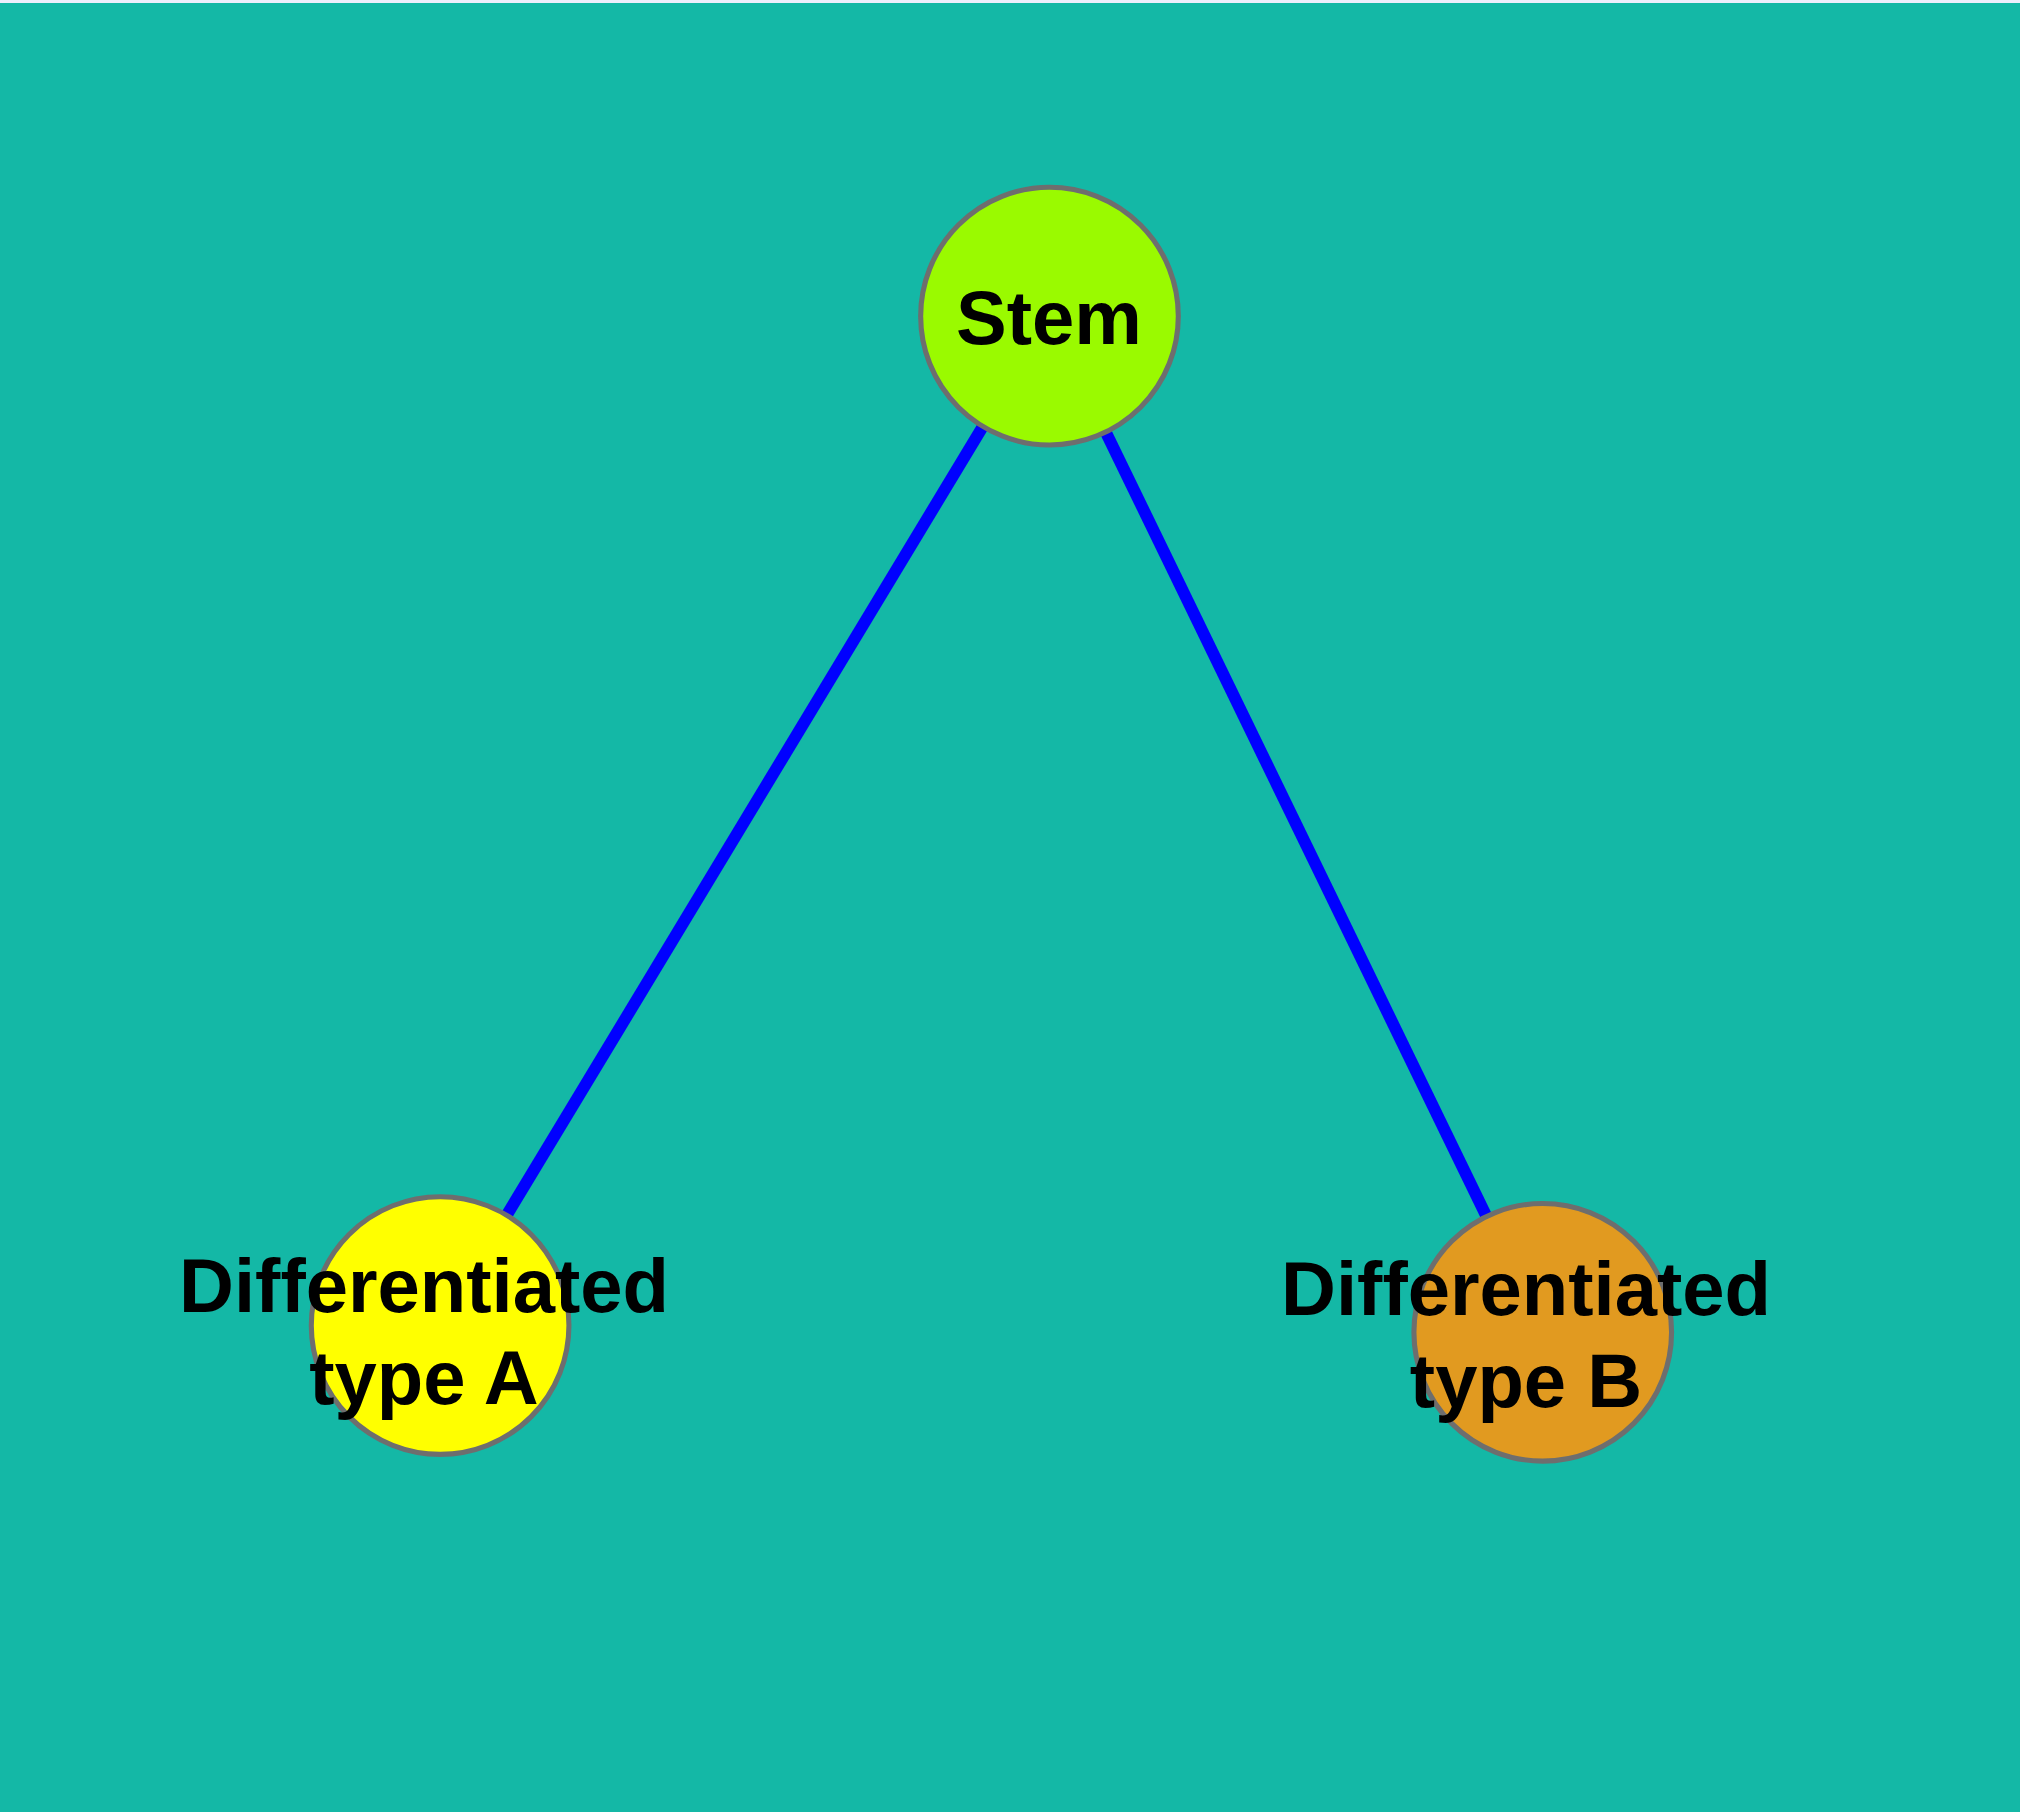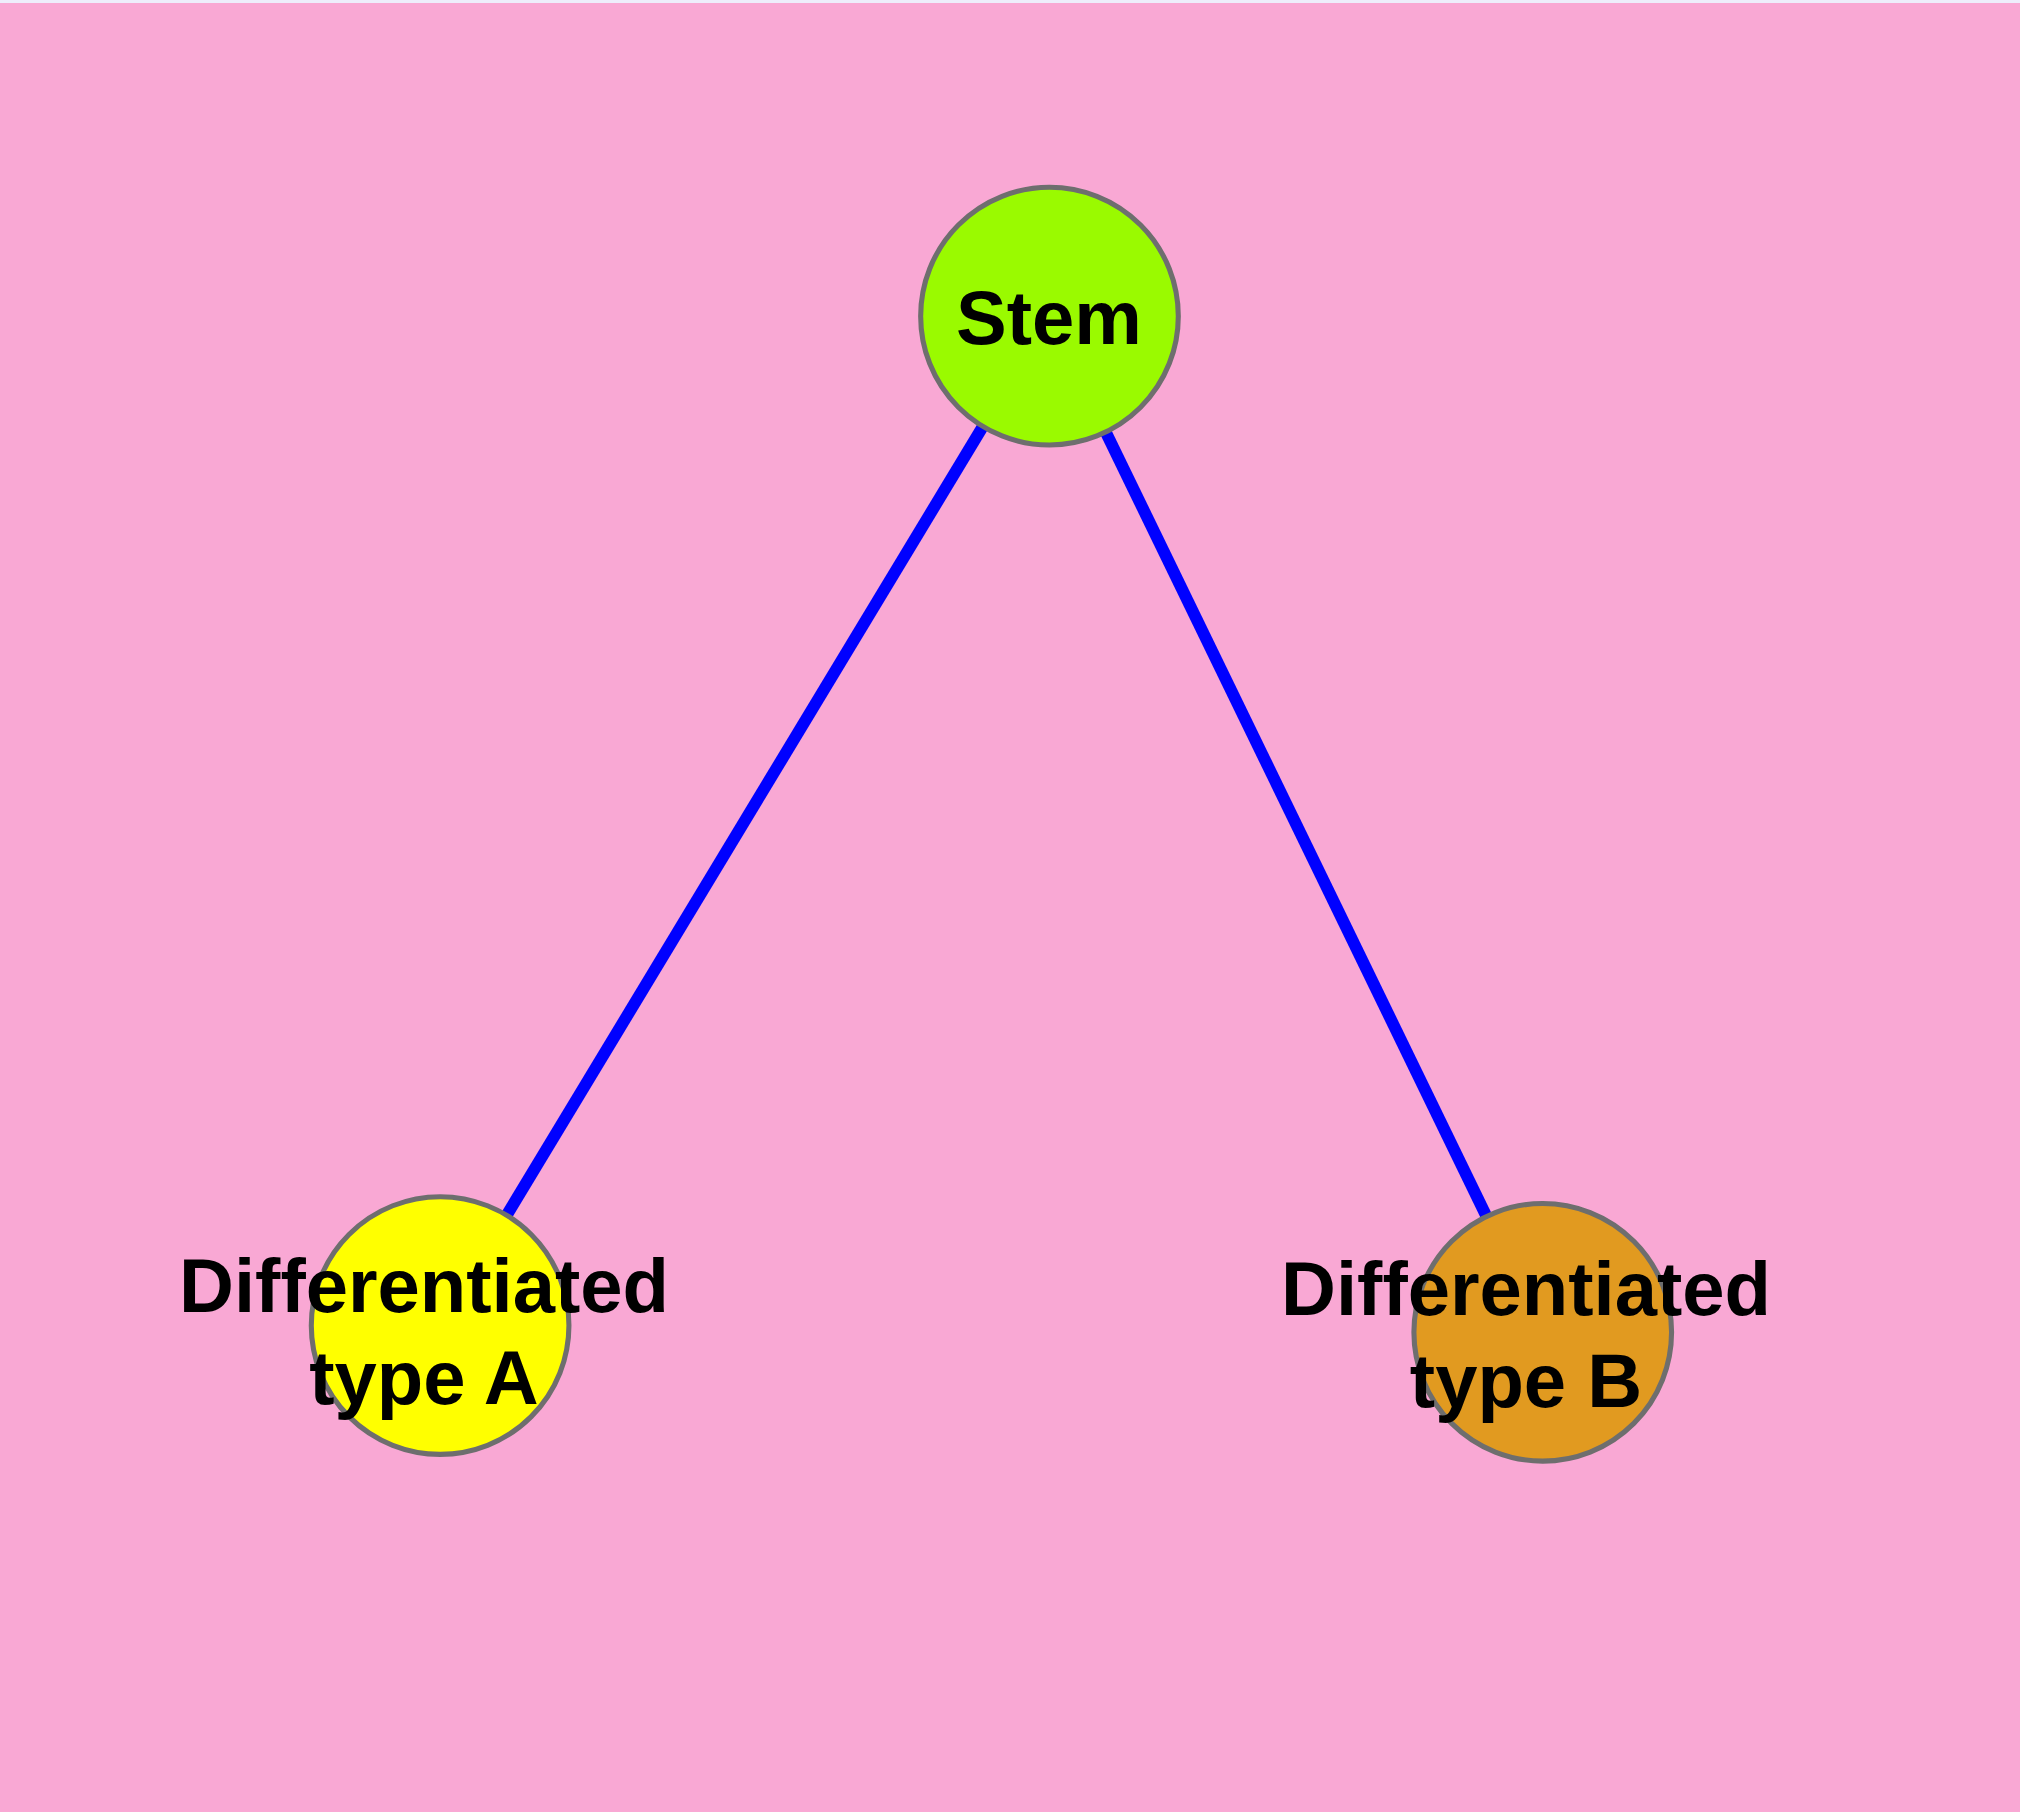--- a/index.html
+++ b/index.html
@@ -5,21 +5,21 @@
   html, body {
     margin: 0;
     padding: 0;
     background: #C9C9FB;
     font-family: "Liberation Sans", sans-serif;
   }
   .canvas {
     position: relative;
     width: 2021px;
     height: 1812px;
-    background: #f9a8d4;
+    background: #14b8a6;
     overflow: hidden;
   }
   .top-strip {
     position: absolute;
     left: 0; top: 0;
     width: 100%;
     height: 3.4px;
     background: #EEEEFC;
   }
   svg.graph {

